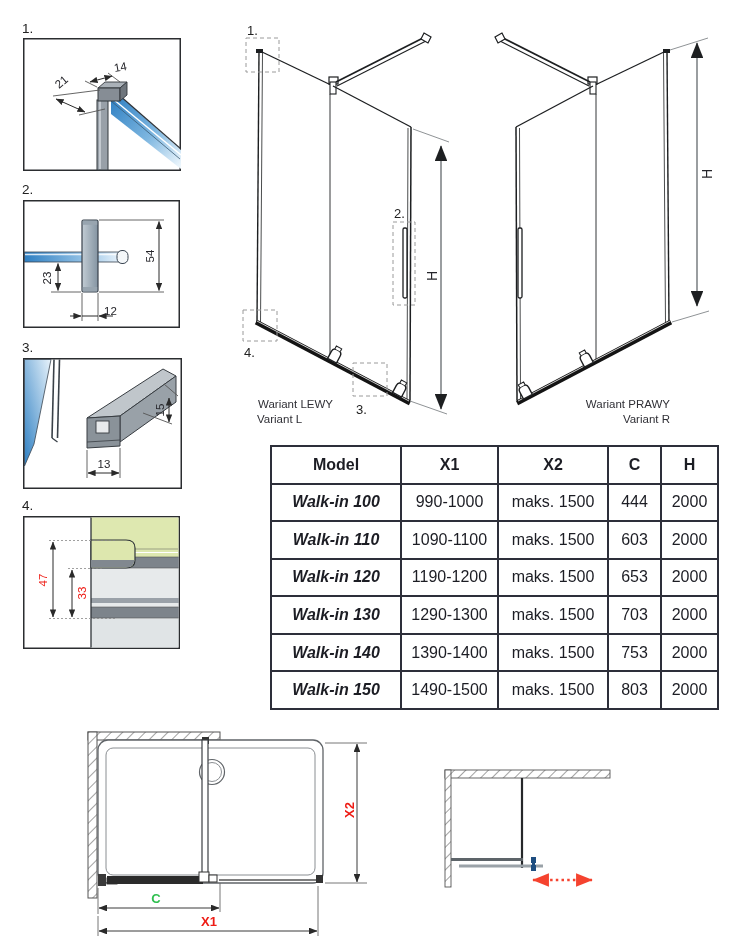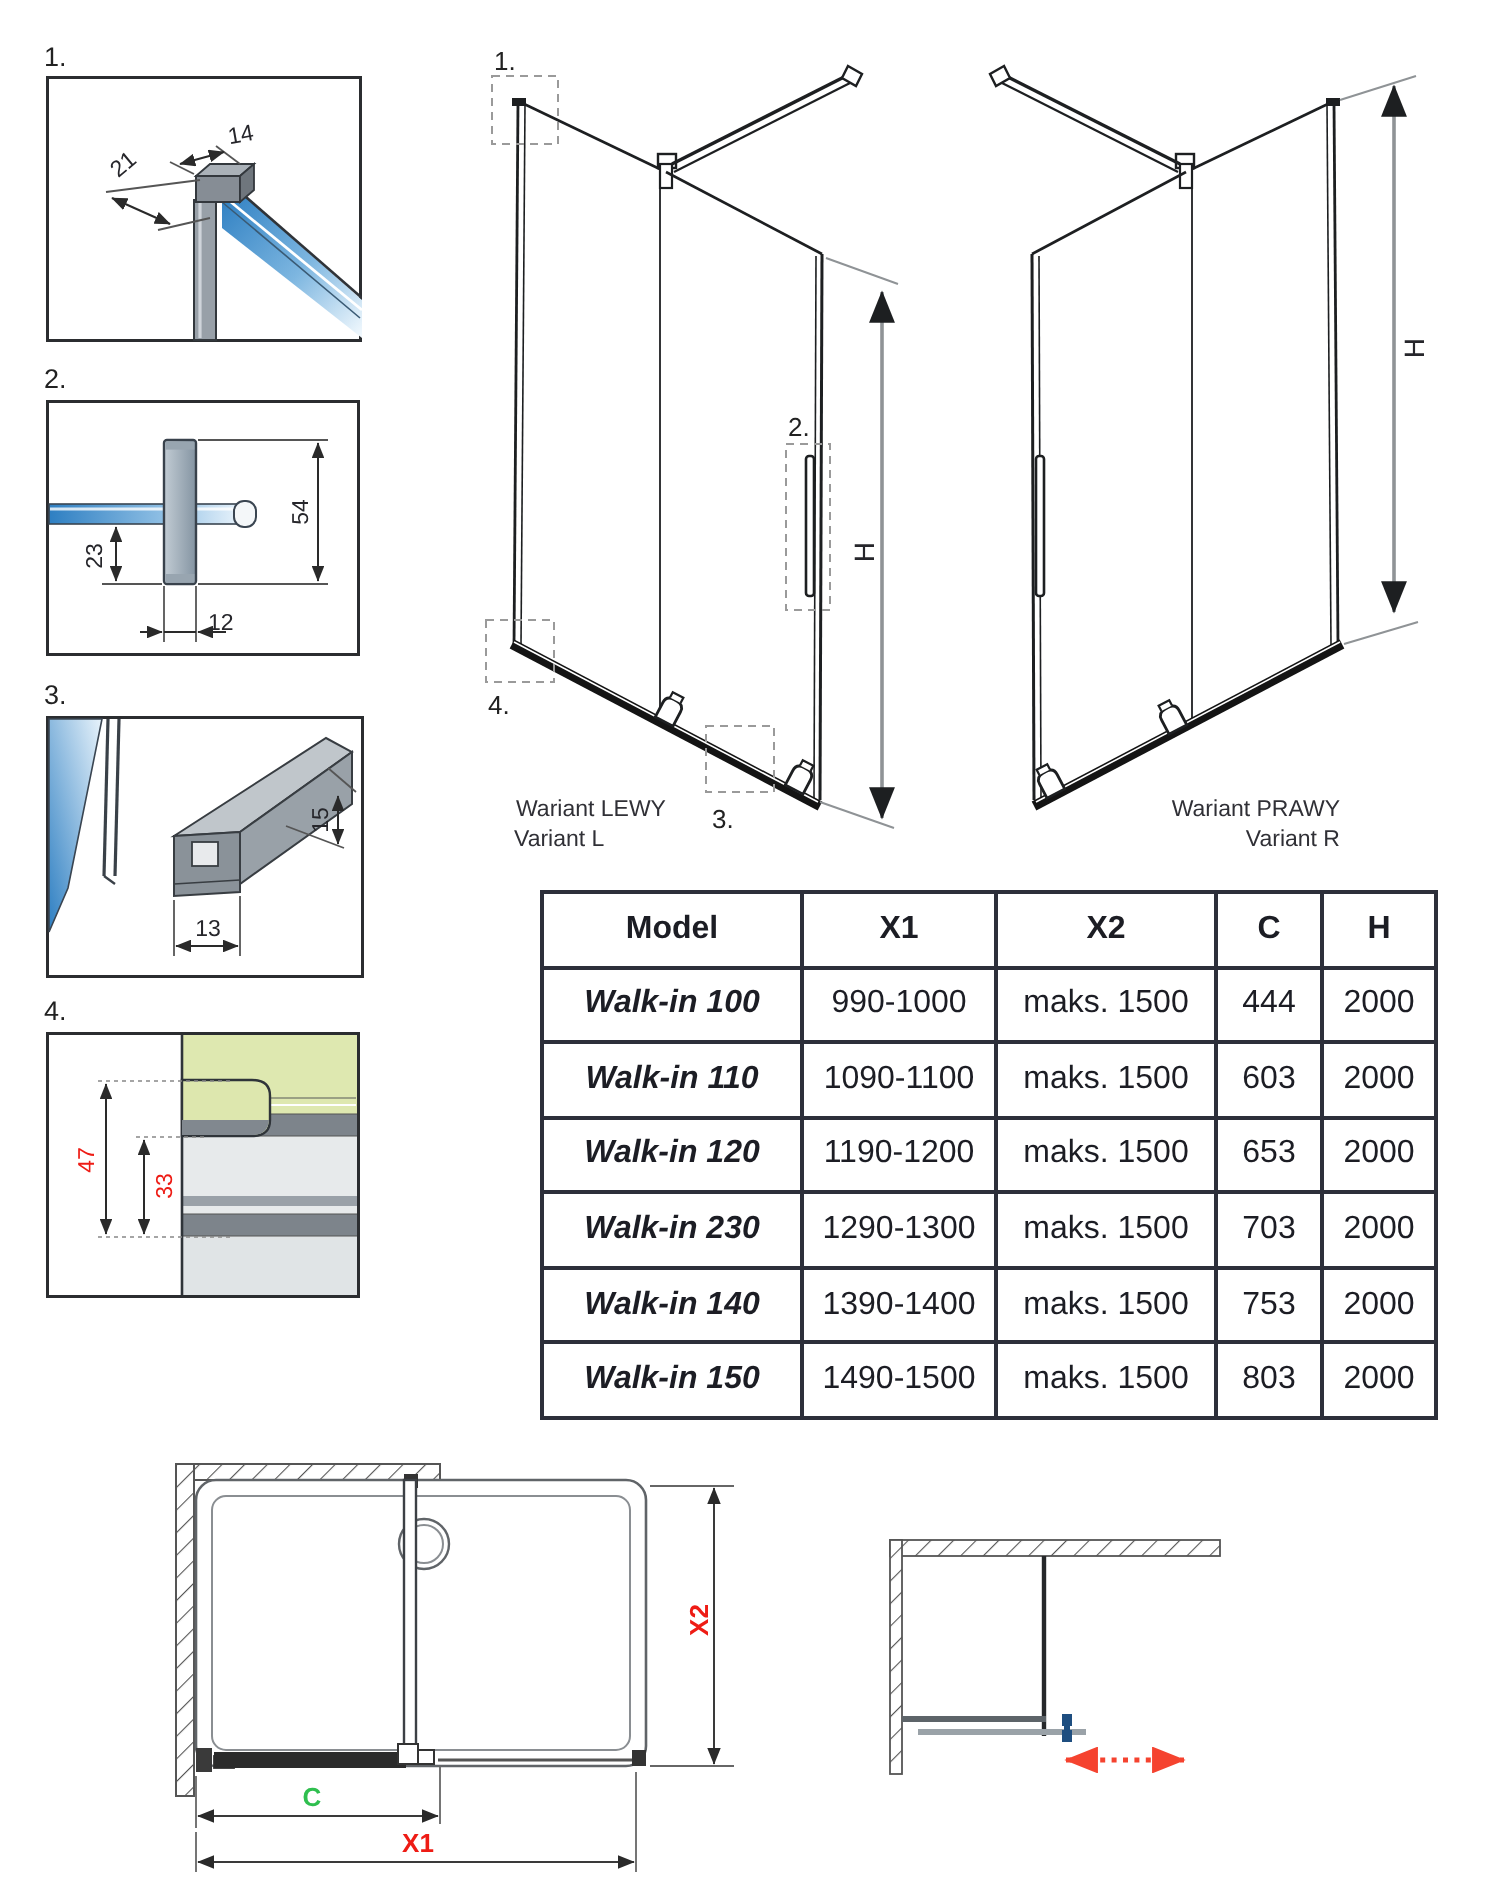--- a/index.html
+++ b/index.html
@@ -302,21 +302,21 @@
       <td>2000</td>
     </tr>
     <tr>
       <td class="model">Walk-in 120</td>
       <td>1190-1200</td>
       <td>maks. 1500</td>
       <td>653</td>
       <td>2000</td>
     </tr>
     <tr>
-      <td class="model">Walk-in 230</td>
+      <td class="model">Walk-in 130</td>
       <td>1290-1300</td>
       <td>maks. 1500</td>
       <td>703</td>
       <td>2000</td>
     </tr>
     <tr>
       <td class="model">Walk-in 140</td>
       <td>1390-1400</td>
       <td>maks. 1500</td>
       <td>753</td>

